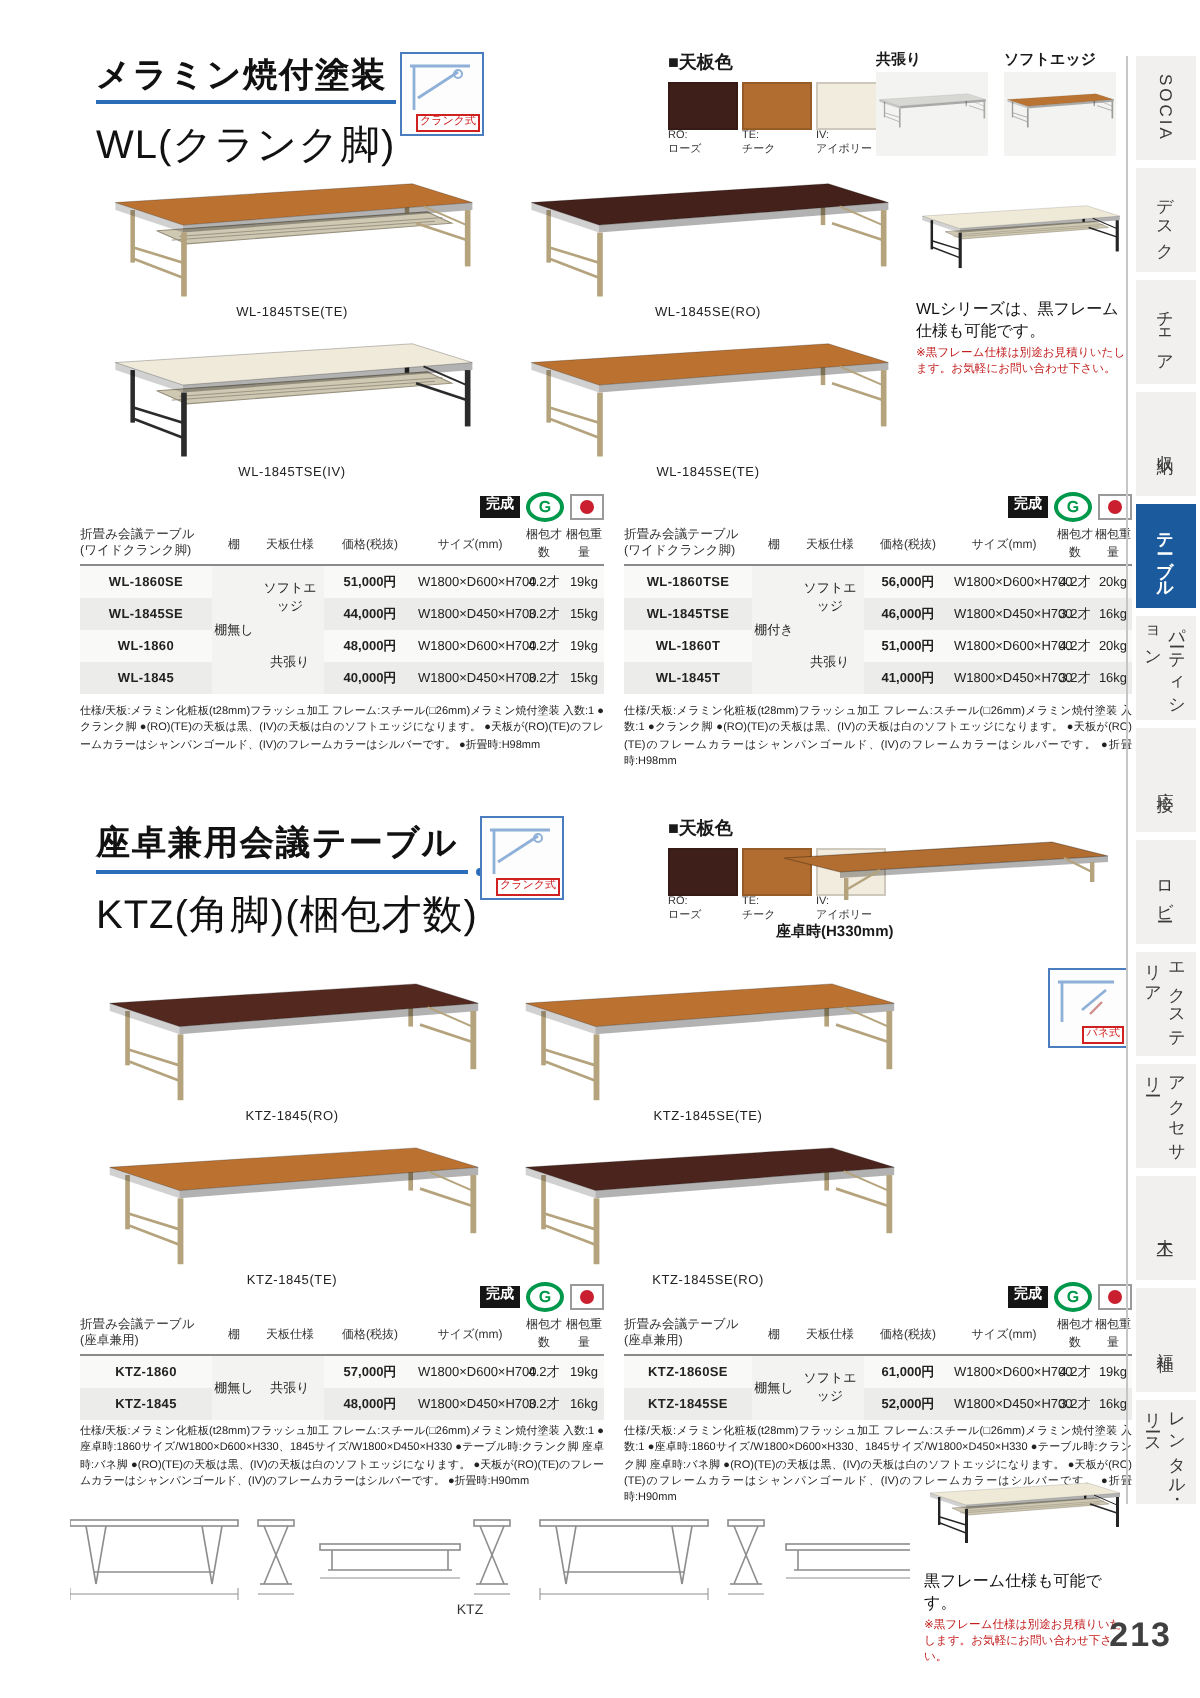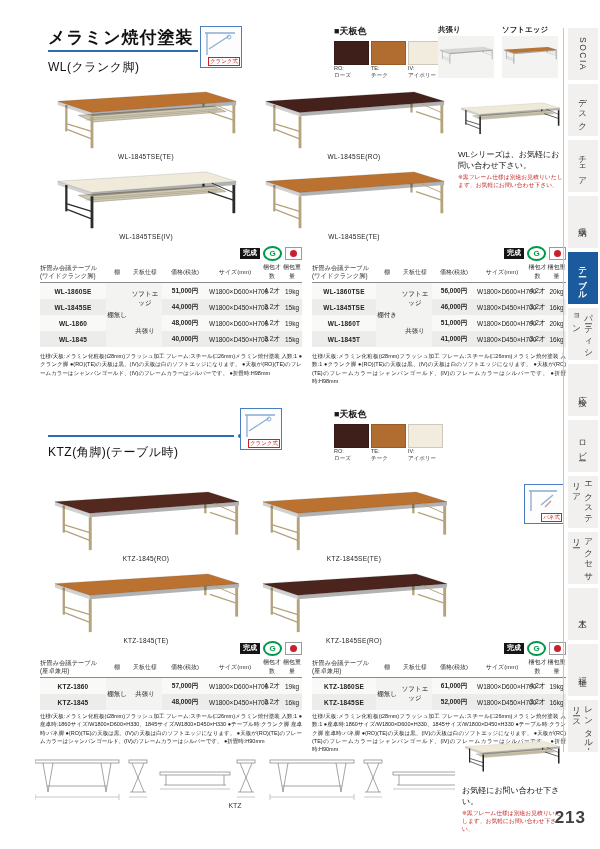--- a/index.html
+++ b/index.html
@@ -4,21 +4,21 @@
 <style>
   html,body{margin:0;padding:0;background:#e9e9e9;}
   .page{position:relative;width:600px;height:849px;margin:0 auto;background:#ffffff;overflow:hidden;
         font-family:"Liberation Sans","DejaVu Sans",sans-serif;color:#1a1a1a;}
   .abs{position:absolute;}
 
   
   .sec-title{font-size:17px;font-weight:bold;letter-spacing:1px;color:#111;}
   .title-line{height:2px;background:#2b6db8;}
   .title-line::after{content:"";position:absolute;right:-8px;top:-1px;width:4px;height:4px;border-radius:50%;background:#2b6db8;}
-  .sec-sub{font-size:12px;color:#111;letter-spacing:0.5px;}
+  .sec-sub{font-size:20px;color:#111;letter-spacing:0.5px;}
 
   
   .mech-badge{width:40px;height:40px;border:1.5px solid #4a7cc0;background:#fdfdfd;position:absolute;}
   .mech-art{position:absolute;left:2px;top:2px;}
   .mech-label{position:absolute;right:1px;bottom:1px;font-size:5.5px;color:#d02020;border:1px solid #d02020;background:#fff;padding:0 1px;line-height:1.2;}
 
   
   .colors-label{font-size:9px;font-weight:bold;}
   .swatch-row{display:flex;gap:4px;margin-top:3px;}
   .swatch{width:33px;}
@@ -216,21 +216,21 @@
           <use href="#table3d"></use>
         </svg>
         <figcaption class="cap">WL-1845SE(TE)</figcaption>
       </figure>
     </div>
 
   <div class="abs note-box" style="left:458px;top:92px;width:106px;--top:#efe9d8;--frame:#242424;--shelf:inline;">
     <svg width="104" height="56" viewBox="0 0 200 70">
         <use href="#table3d"></use>
       </svg>
-    <div class="nb-text">WLシリーズは、お気軽にお問い合わせ下さい。</div>
+    <div class="nb-text">WLシリーズは、黒フレーム仕様も可能です。</div>
     <div class="nb-red">※黒フレーム仕様は別途お見積りいたします。お気軽にお問い合わせ下さい。</div>
   </div>
 
   <div class="abs cert" style="left:240px;top:246px;">
     <span class="kansei">完成</span>
     <span class="gmark">G</span>
     <span class="flag">
         <i></i>
       </span>
   </div>
@@ -352,22 +352,23 @@
         <td class="size">W1800×D450×H700</td>
         <td class="saisu">3.2才</td>
         <td class="wt">16kg</td>
       </tr>
     </tbody>
   </table>
 
   <div class="abs notes" style="left:40px;top:352px;width:262px;">仕様/天板:メラミン化粧板(t28mm)フラッシュ加工 フレーム:スチール(□26mm)メラミン焼付塗装 入数:1 ●クランク脚 ●(RO)(TE)の天板は黒、(IV)の天板は白のソフトエッジになります。 ●天板が(RO)(TE)のフレームカラーはシャンパンゴールド、(IV)のフレームカラーはシルバーです。 ●折畳時:H98mm</div>
   <div class="abs notes" style="left:312px;top:352px;width:254px;">仕様/天板:メラミン化粧板(t28mm)フラッシュ加工 フレーム:スチール(□26mm)メラミン焼付塗装 入数:1 ●クランク脚 ●(RO)(TE)の天板は黒、(IV)の天板は白のソフトエッジになります。 ●天板が(RO)(TE)のフレームカラーはシャンパンゴールド、(IV)のフレームカラーはシルバーです。 ●折畳時:H98mm</div>
 
+  <div class="abs sec-title" style="left:48px;top:410px;">座卓兼用会議テーブル</div>
   <div class="abs title-line" style="left:48px;top:435px;width:186px;"></div>
-  <div class="abs sec-sub" style="left:48px;top:444px;">KTZ(角脚)(テーブル時)</div>
+  <div class="abs sec-sub" style="left:48px;top:444px;">KTZ(角脚)(梱包才数)</div>
 
   <div class="mech-badge" style="left:240px;top:408px;">
     <svg class="mech-art" width="34" height="28">
       <line x1="2" y1="4" x2="32" y2="4" stroke="#8fb0d8" stroke-width="1.6"></line>
       <line x1="4" y1="4" x2="4" y2="26" stroke="#8fb0d8" stroke-width="1.4"></line>
       <line x1="6" y1="20" x2="26" y2="7" stroke="#8fb0d8" stroke-width="1.4"></line>
       <circle cx="26" cy="8" r="2" fill="none" stroke="#8fb0d8" stroke-width="1"></circle>
     </svg>
     <span class="mech-label">クランク式</span>
   </div>
@@ -389,20 +390,26 @@
         </div>
 
         <div class="swatch" style="--sw:#f2ecdf">
           <i class="chip"></i>
           <span class="sw-code">IV:</span>
           <span class="sw-name">アイボリー</span>
         </div>
       </div>
   </div>
 
+  <div class="abs" style="left:388px;top:414px;">
+    <svg width="170" height="42" viewBox="0 0 170 40">
+        <use href="#lowtable"></use>
+      </svg>
+    <div class="zataku-cap">座卓時(H330mm)</div>
+  </div>
 
   <div class="mech-badge" style="left:524px;top:484px;width:38px;height:38px;">
     <svg class="mech-art" width="32" height="26">
       <line x1="2" y1="4" x2="30" y2="4" stroke="#8fb0d8" stroke-width="1.6"></line>
       <line x1="4" y1="4" x2="4" y2="24" stroke="#8fb0d8" stroke-width="1.4"></line>
       <line x1="14" y1="18" x2="26" y2="8" stroke="#8fb0d8" stroke-width="1.4"></line>
       <line x1="18" y1="20" x2="24" y2="14" stroke="#d08f8f" stroke-width="1.2"></line>
     </svg>
     <span class="mech-label">バネ式</span>
   </div>
@@ -548,21 +555,21 @@
     <use href="#diag-front" x="235" y="0"></use>
     <use href="#diag-end" x="329" y="0"></use>
     <use href="#diag-low" x="358" y="0"></use>
   </svg>
   <div class="abs diagram-cap" style="left:35px;top:802px;width:400px;">KTZ</div>
 
   <div class="abs note-box" style="left:462px;top:732px;width:102px;--top:#efe9d8;--frame:#242424;--shelf:inline;">
     <svg width="100" height="52" viewBox="0 0 200 70">
         <use href="#table3d"></use>
       </svg>
-    <div class="nb-text">お気軽にお問い合わせ下さい。</div>
+    <div class="nb-text">黒フレーム仕様も可能です。</div>
     <div class="nb-red">※黒フレーム仕様は別途お見積りいたします。お気軽にお問い合わせ下さい。</div>
   </div>
 
   <div class="sidebar">
 
       <div class="tab">
         <span>SOCIA</span>
       </div>
 
       <div class="tab">

